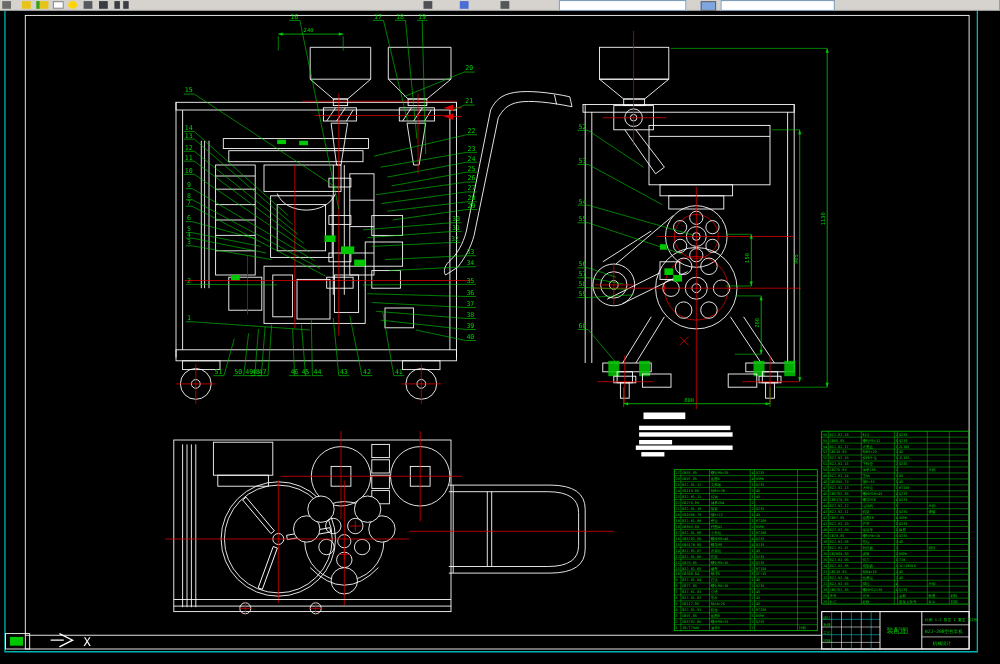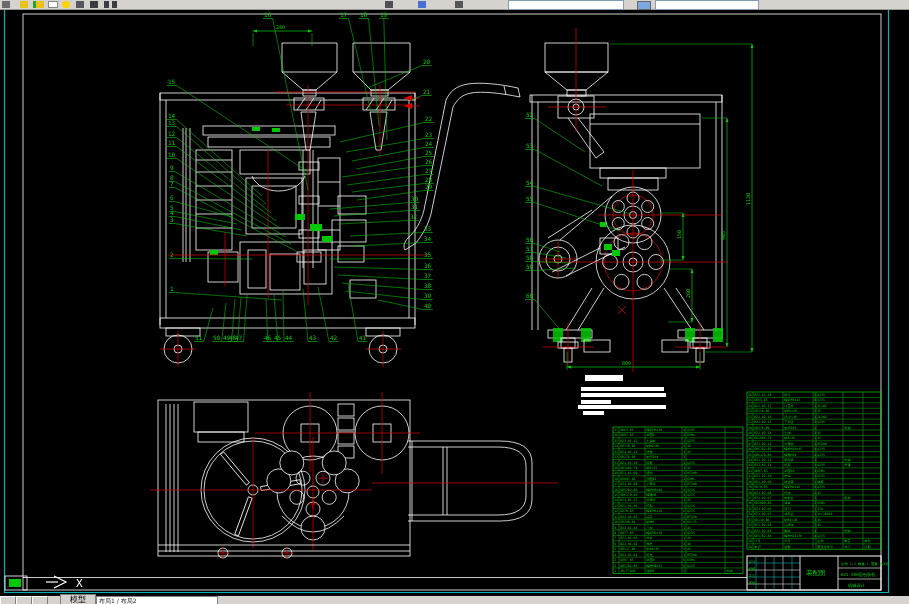--- a/index.html
+++ b/index.html
@@ -952,21 +952,14 @@
         <text x="748.5" y="569.5" fill="#00d200" font-size="3.4">校核</text>
         <text x="748.5" y="576.5" fill="#00d200" font-size="3.4">工艺</text>
         <text x="748.5" y="583.5" fill="#00d200" font-size="3.4">审核</text>
         <text x="806" y="575" fill="#00d200" font-size="6.5">装配图</text>
         <text x="841" y="564.5" fill="#00d200" font-size="3.4">比例 1:2 数量 1 重量 共1张</text>
         <text x="841" y="575.5" fill="#00d200" font-size="4.2">BZJ-200型包装机</text>
         <text x="848" y="586.5" fill="#00d200" font-size="4.2">机械设计</text>
       </g>
 </svg>
 
-<div id="statusbar">
-  <div class="sbtn" style="left:0"></div>
-  <div class="sbtn" style="left:16px"></div>
-  <div class="sbtn" style="left:32px"></div>
-  <div id="modeltab">模型</div>
-  <div id="layouttabs">布局1 / 布局2</div>
+
 </div>
 
-</div>
-
 </body></html>

